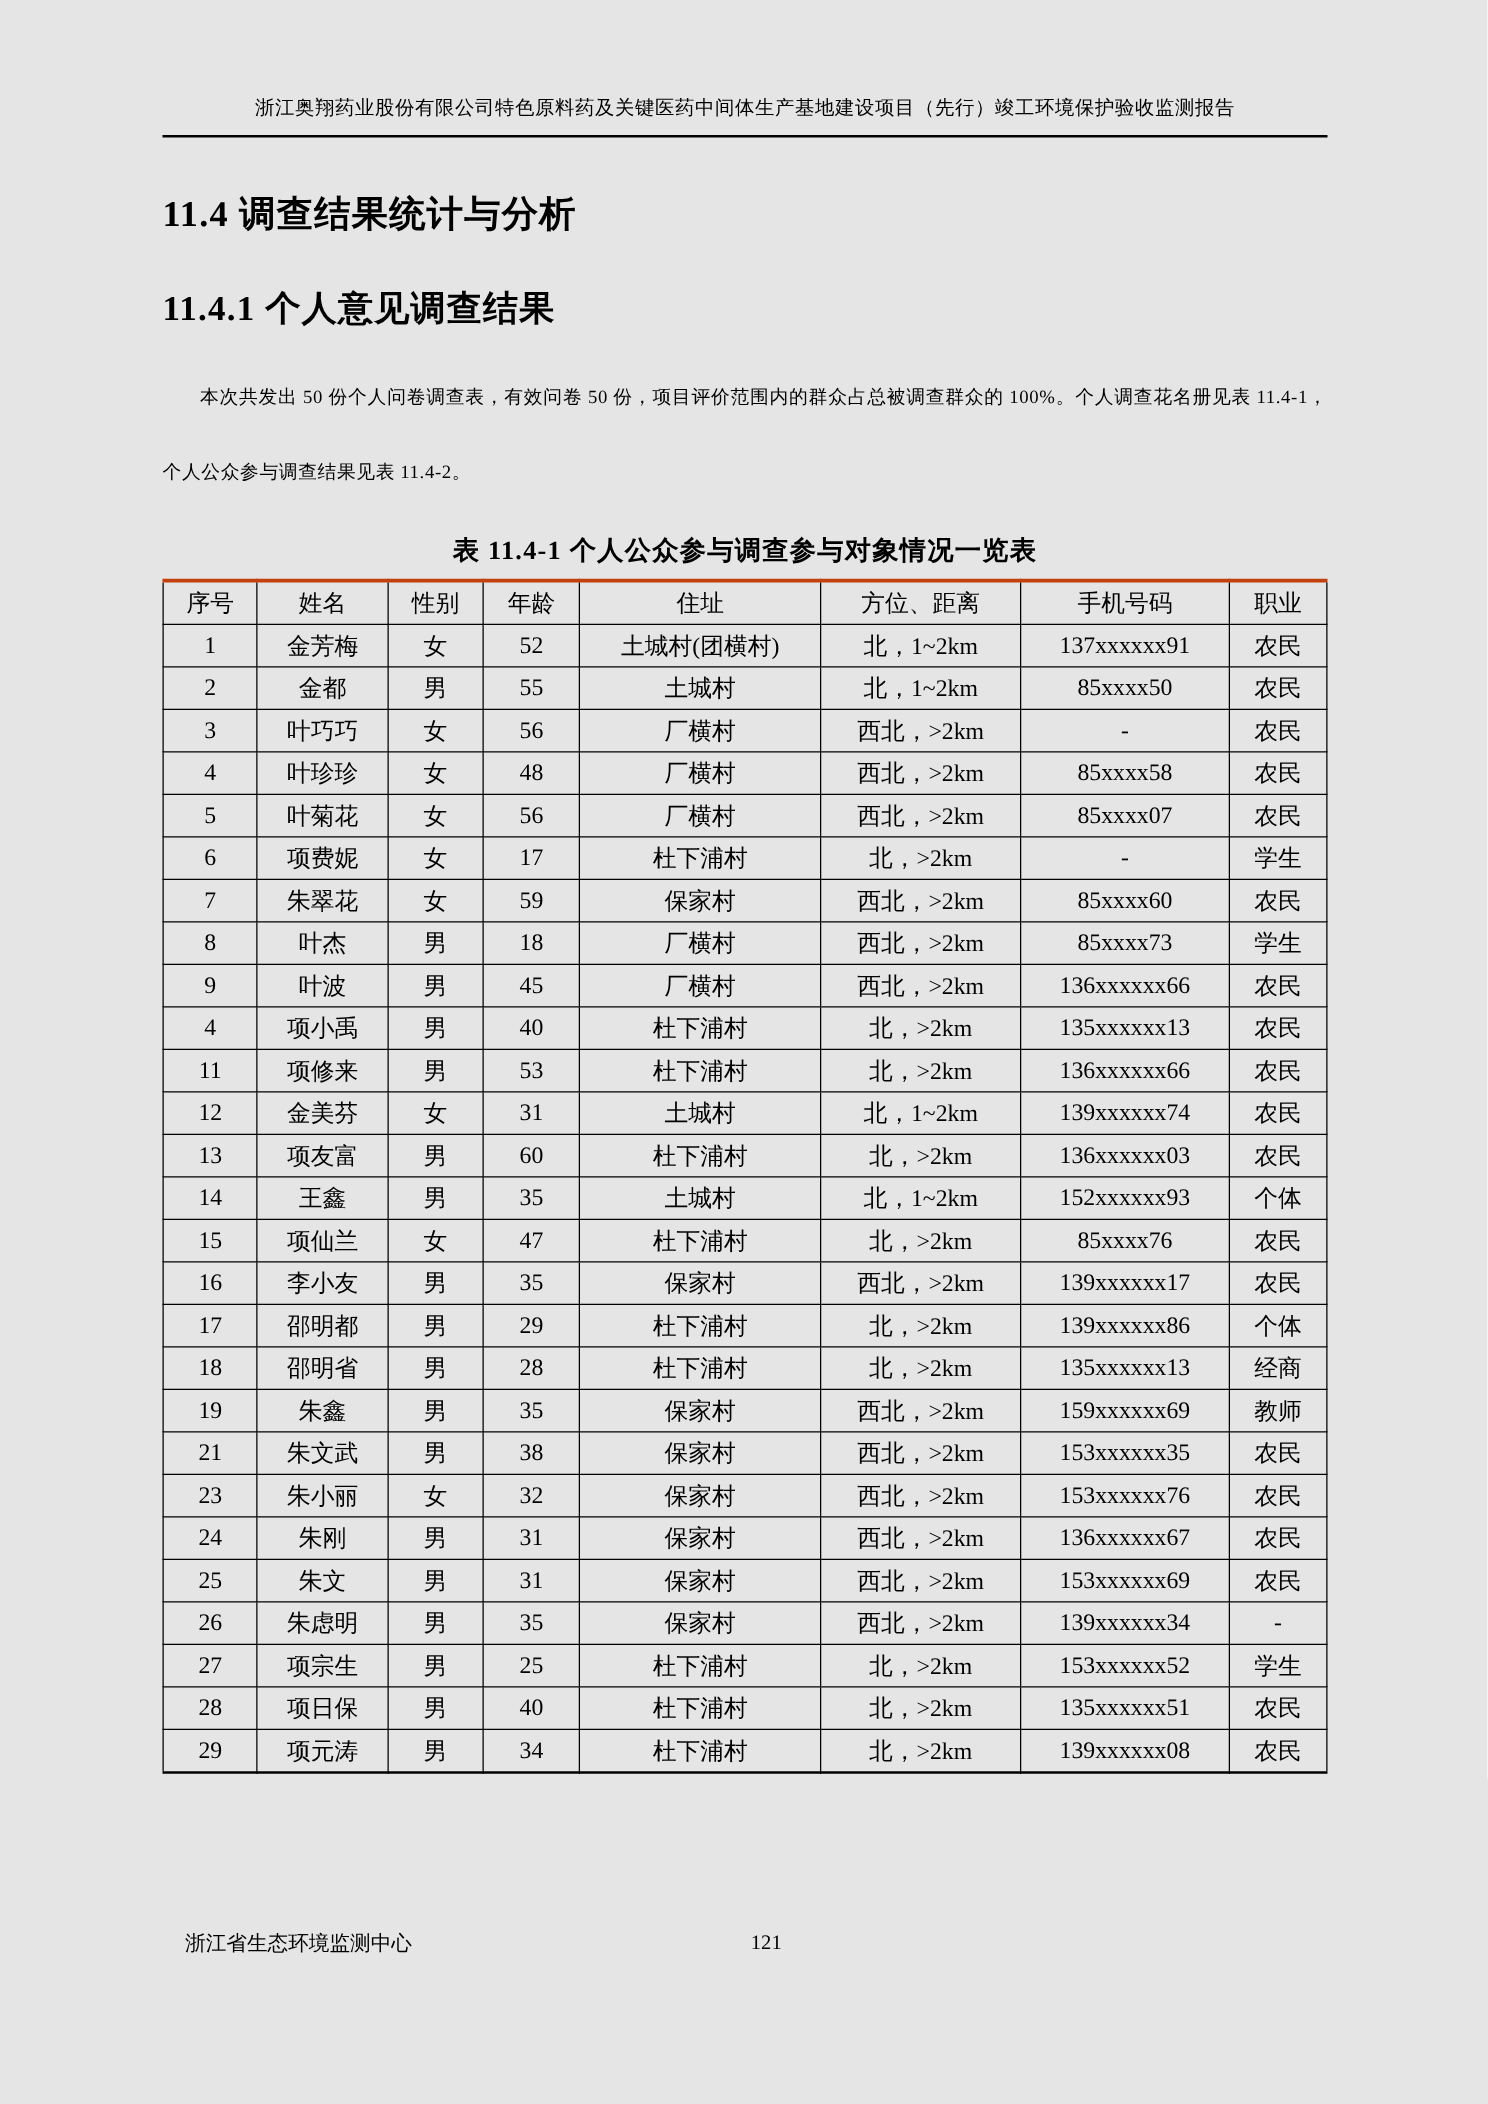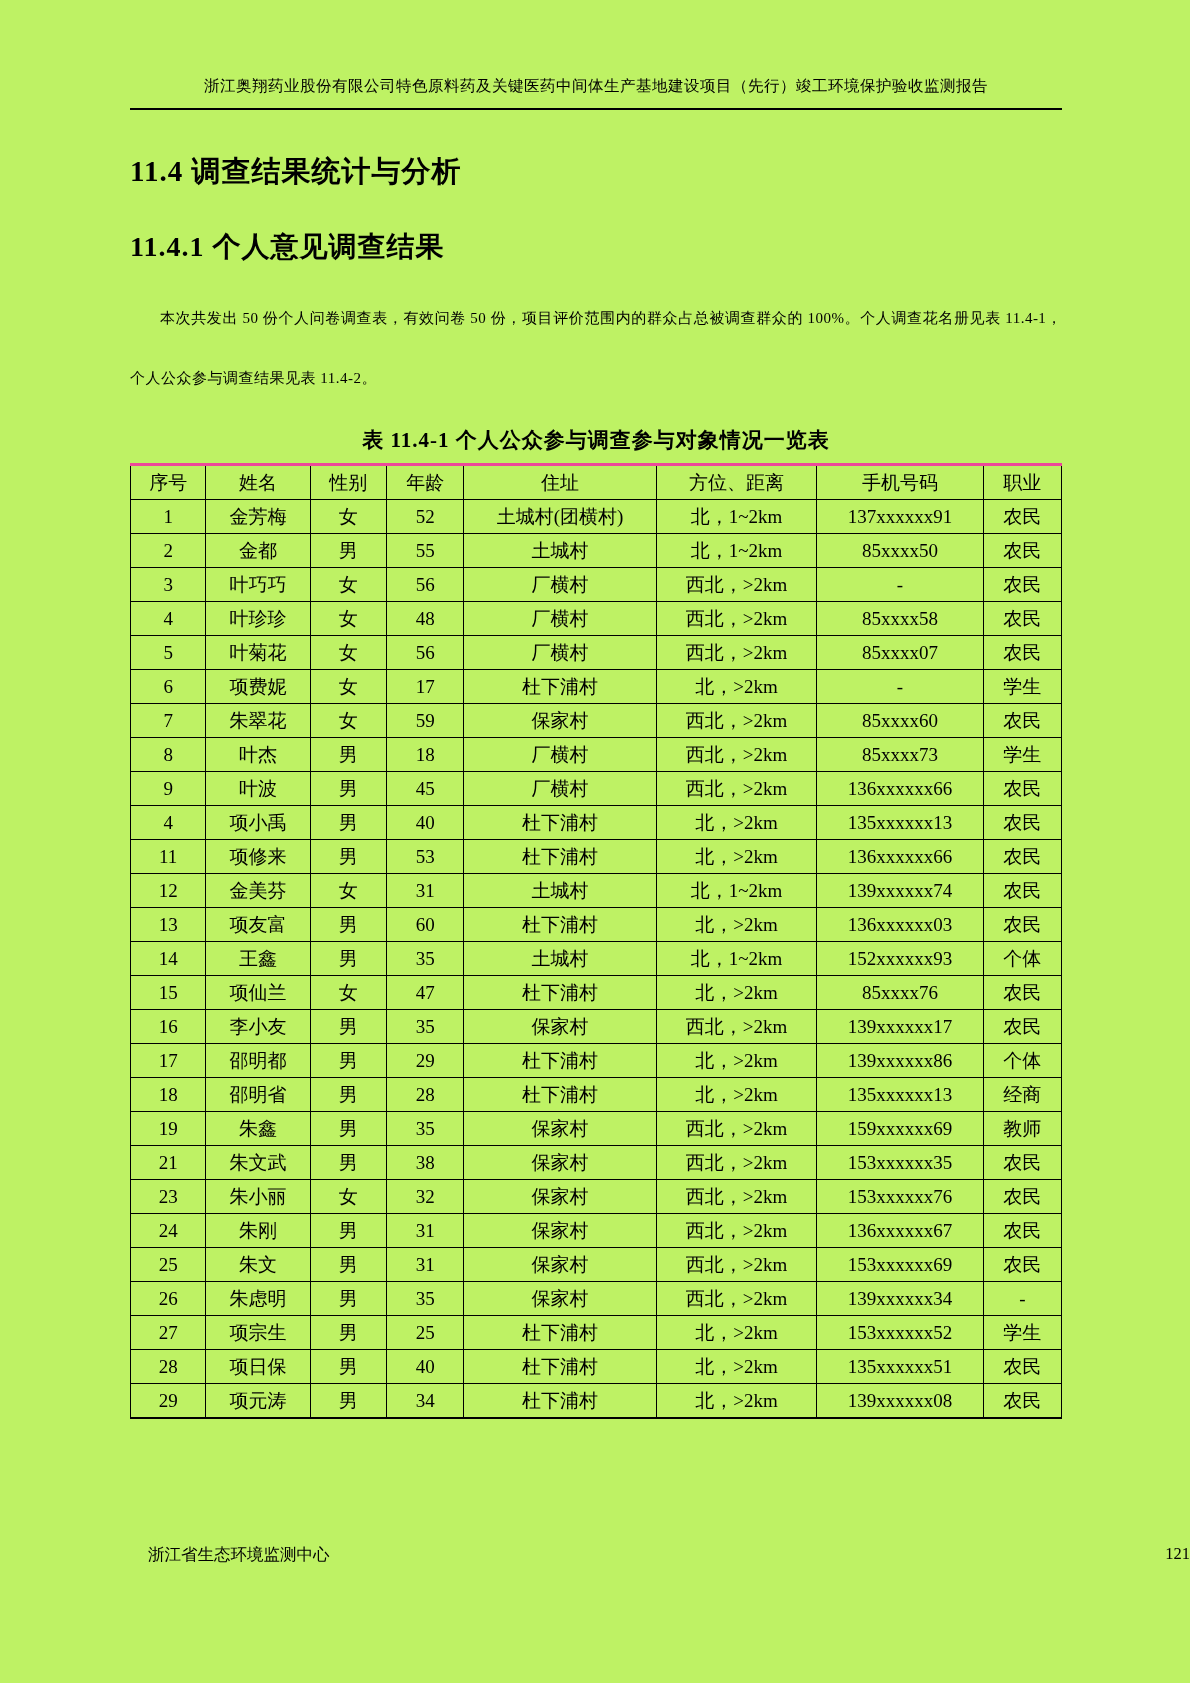--- a/index.html
+++ b/index.html
@@ -9,21 +9,21 @@
   }
   body {
     width: 1190px;
     font-family: "Liberation Serif", "DejaVu Serif", serif;
     color: #000000;
   }
   .page {
     position: relative;
     width: 1190px;
     height: 1683px;
-    background: #bef264;
+    background: #e5e5e5;
     overflow: hidden;
   }
   .content {
     padding: 0 128px 0 130px;
   }
   
   .doc-header {
     padding-top: 76px;
   }
   .doc-header-text {
@@ -63,21 +63,21 @@
     margin: 18px 0 9px 0;
     font-size: 21px;
     font-weight: bold;
     text-align: center;
     letter-spacing: 1px;
   }
   table.survey-table {
     width: 100%;
     border-collapse: collapse;
     table-layout: fixed;
-    border-top: 3px solid #ec4899;
+    border-top: 3px solid #c2410c;
     border-bottom: 2.5px solid #000;
   }
   table.survey-table th,
   table.survey-table td {
     border: 1px solid #000;
     text-align: center;
     vertical-align: middle;
     font-size: 19px;
     font-weight: normal;
     height: 33px;
@@ -97,21 +97,21 @@
   .footer-org {
     position: absolute;
     left: 148px;
     top: 0;
   }
   .footer-pageno {
     position: absolute;
     left: 0;
     right: 0;
     top: 0;
-    text-align: right;
+    text-align: center;
     padding-left: 36px;
   }
 </style>
 </head>
 <body>
 
 <div class="page">
   <div class="content">
 
     <div class="doc-header">

